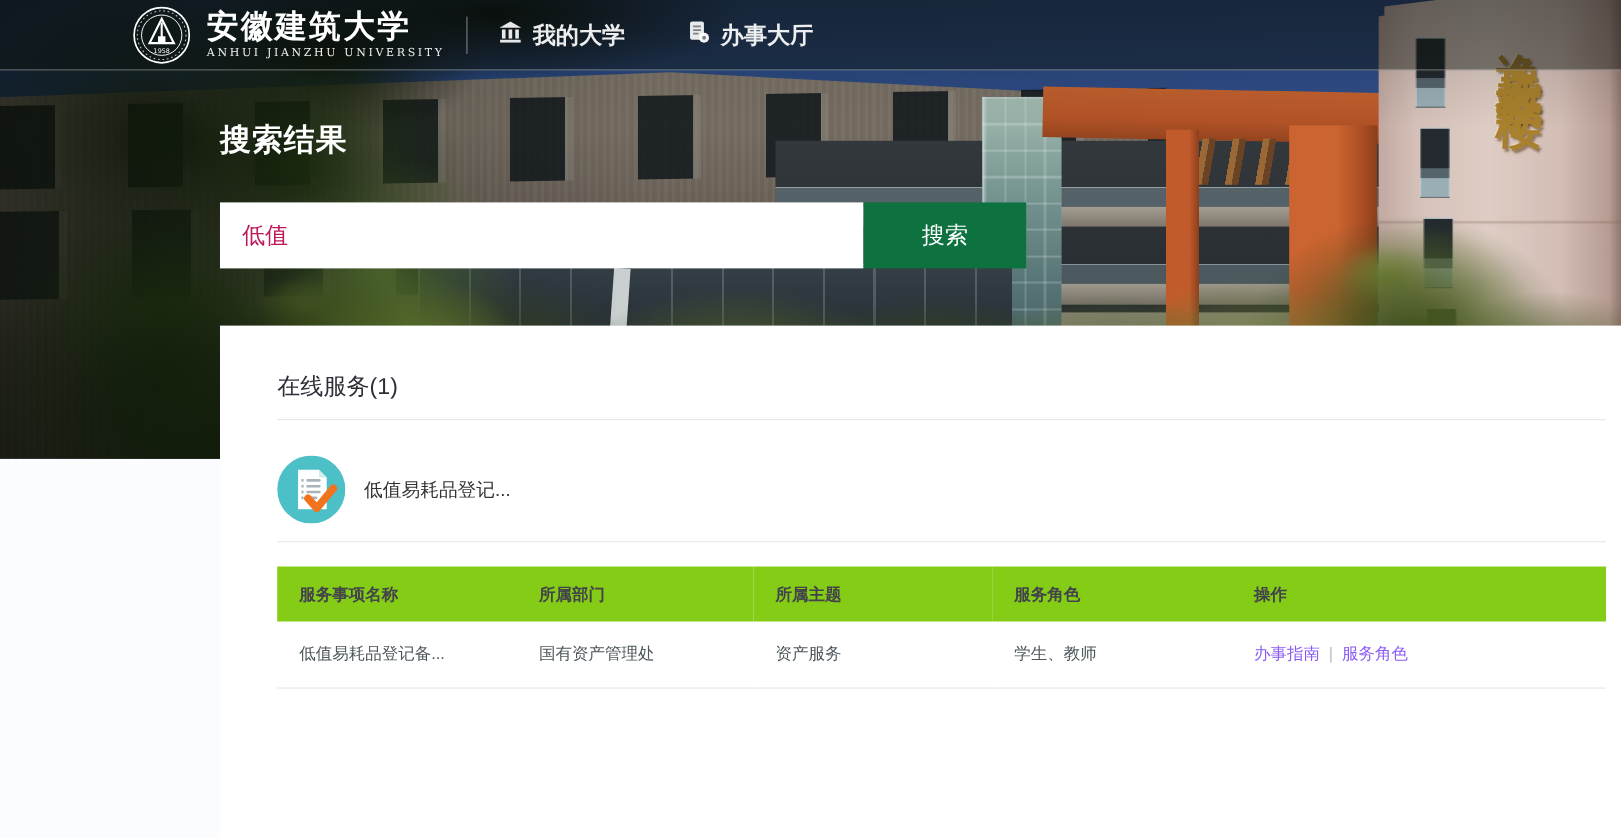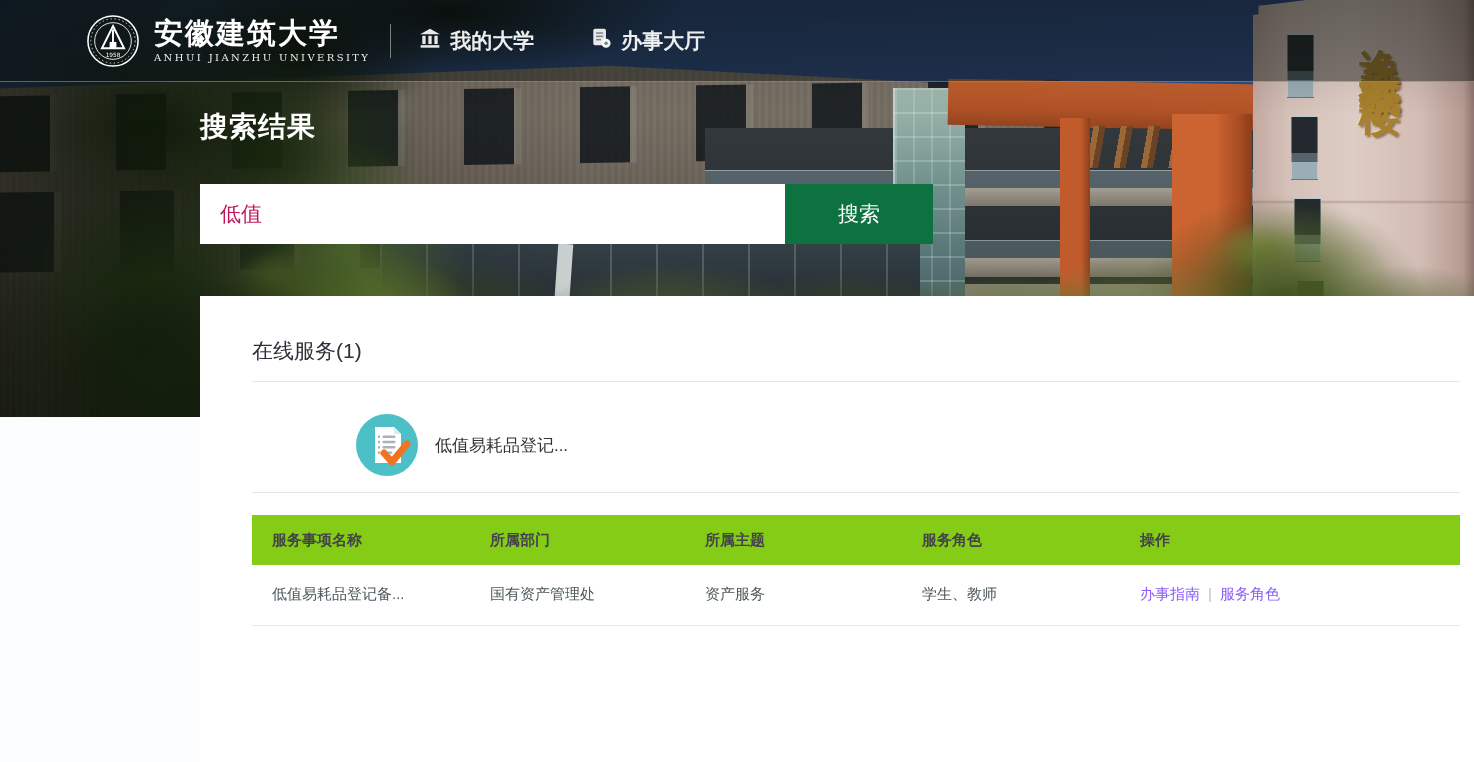--- a/index.html
+++ b/index.html
@@ -78,22 +78,22 @@
       radial-gradient(closest-side,#0c1506 0%,rgba(12,21,6,0) 100%),
       radial-gradient(closest-side,rgba(8,14,4,0.9) 0%,rgba(8,14,4,0) 100%),
       radial-gradient(closest-side,#1c2e10 0%,rgba(28,46,16,0) 100%);
     background-size:420px 330px,460px 380px,340px 260px,300px 220px,260px 220px,240px 180px,280px 160px,460px 120px,220px 170px;
     background-position:-60px -40px,-80px 160px,40px 270px,120px 40px,210px 140px,30px 190px,160px -30px,220px -48px,290px 330px; }
   .shade { inset:0; background:
       linear-gradient(90deg, rgba(5,8,4,0.5) 0%, rgba(5,8,4,0.16) 22%, rgba(0,0,0,0) 40%),
       linear-gradient(180deg, rgba(0,0,0,0.2) 0%, rgba(0,0,0,0) 28%); }
 
   
-  .topbar { position:absolute; left:0; top:0; width:1474px; height:82px; z-index:10;
-    display:flex; align-items:center; padding-left:86px;
+  .topbar { position:absolute; left:0; top:0; width:1474px; height:64px; z-index:10;
+    display:flex; align-items:center; padding-left:120px;
     background:rgba(14,18,14,0.45); border-bottom:1px solid rgba(255,255,255,0.32); }
   .brand { display:flex; align-items:center; cursor:pointer; }
   .seal { margin-right:14px; flex:none; }
   .brand-zh { color:#fff; font-size:29px; font-weight:700; letter-spacing:2px; font-family:"DejaVu Serif","Liberation Serif",serif; line-height:1.05; }
   .brand-en { color:rgba(255,255,255,0.93); font-size:10px; letter-spacing:2.4px; font-family:"DejaVu Serif","Liberation Serif",serif; margin-top:3px; }
   .nav-divider { width:1px; height:34px; background:rgba(255,255,255,0.45); margin:0 28px 0 20px; }
   .nav-item { display:flex; gap:9px; margin-right:56px; cursor:pointer;
     color:rgba(255,255,255,0.92); font-size:21px; font-weight:700; text-decoration:none; }
   .nav-item svg { display:block; }
 
@@ -102,21 +102,21 @@
   .search-row { position:absolute; left:200px; top:184px; z-index:10; display:flex; }
   .search-input { width:585px; height:60px; border:none; outline:none; background:#fff; padding:0 20px; font-size:21px; color:#be185d; font-family:inherit; }
   .search-btn { width:148px; height:60px; border:none; background:#0e7240; color:#fff; font-size:21px; cursor:pointer; font-family:inherit; }
 
   
   .panel { position:absolute; left:200px; top:296px; width:1274px; height:466px; background:#fff; z-index:5; padding:0 14px 0 52px; }
   .sec-title { color:#2e2e38; font-size:21px; font-weight:400; }
   .sec-title.first { padding-top:41px; }
   .sec-title.second { margin-top:86px; }
   .rule { border:none; border-top:1px solid #e2e6e9; margin-top:16px; }
-  .service-card { margin-top:32px; display:flex; align-items:center; cursor:pointer; width:420px;justify-content:center; }
+  .service-card { margin-top:32px; display:flex; align-items:center; cursor:pointer; width:420px; }
   .service-card .label { margin-left:17px; color:#333; font-size:17px; }
   table { width:100%; border-collapse:collapse; margin-top:22px; table-layout:fixed; }
   col.c1{width:218px;} col.c2{width:215px;} col.c3{width:217px;} col.c4{width:218px;}
   thead tr { background:#84cc16; height:50px; }
   th { text-align:left; padding-left:20px; font-size:15px; color:#43434c; font-weight:700; }
   tbody tr { height:60px; border-bottom:1px solid #e7e7ea; }
   td { padding-left:20px; font-size:15px; color:#4d575b; }
   .op-link { color:#8b5cf6; text-decoration:none; cursor:pointer; }
   .op-sep { color:#b9bfc4; margin:0 8px; }
 </style>

